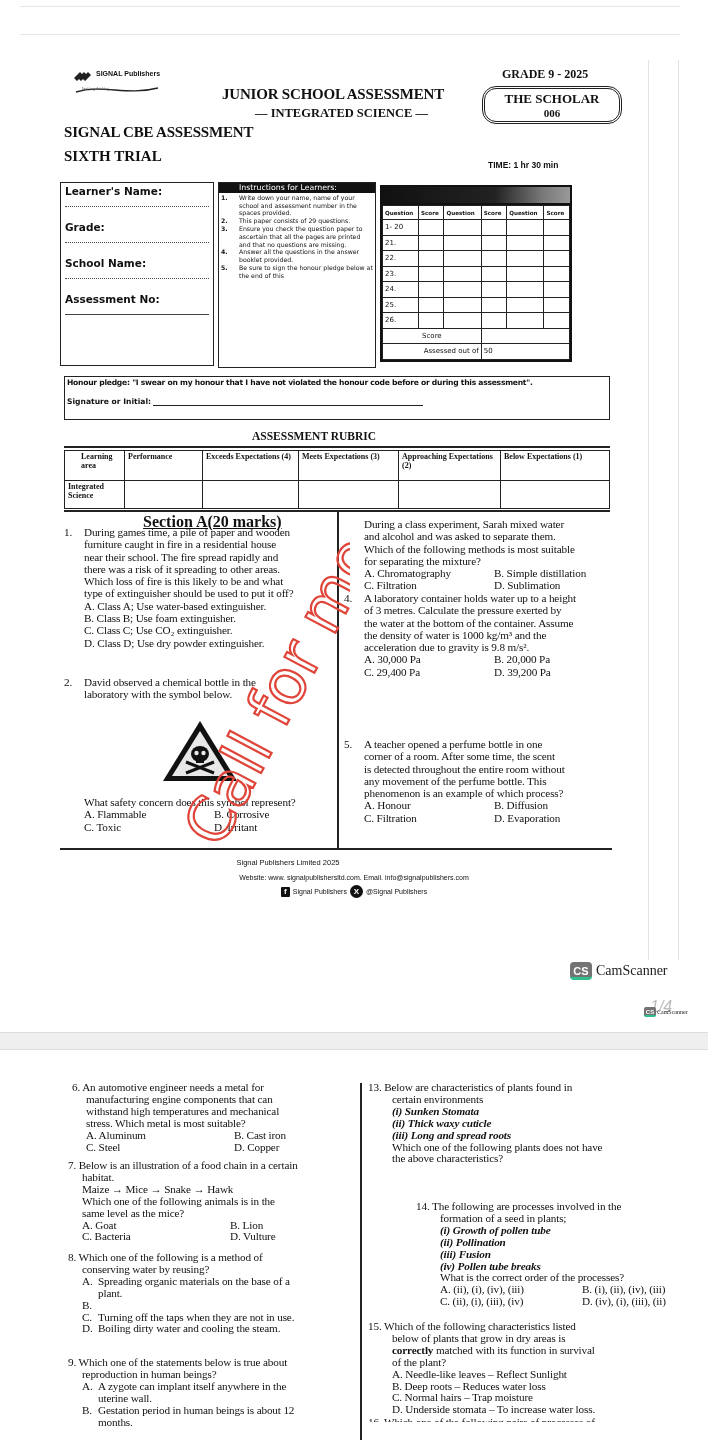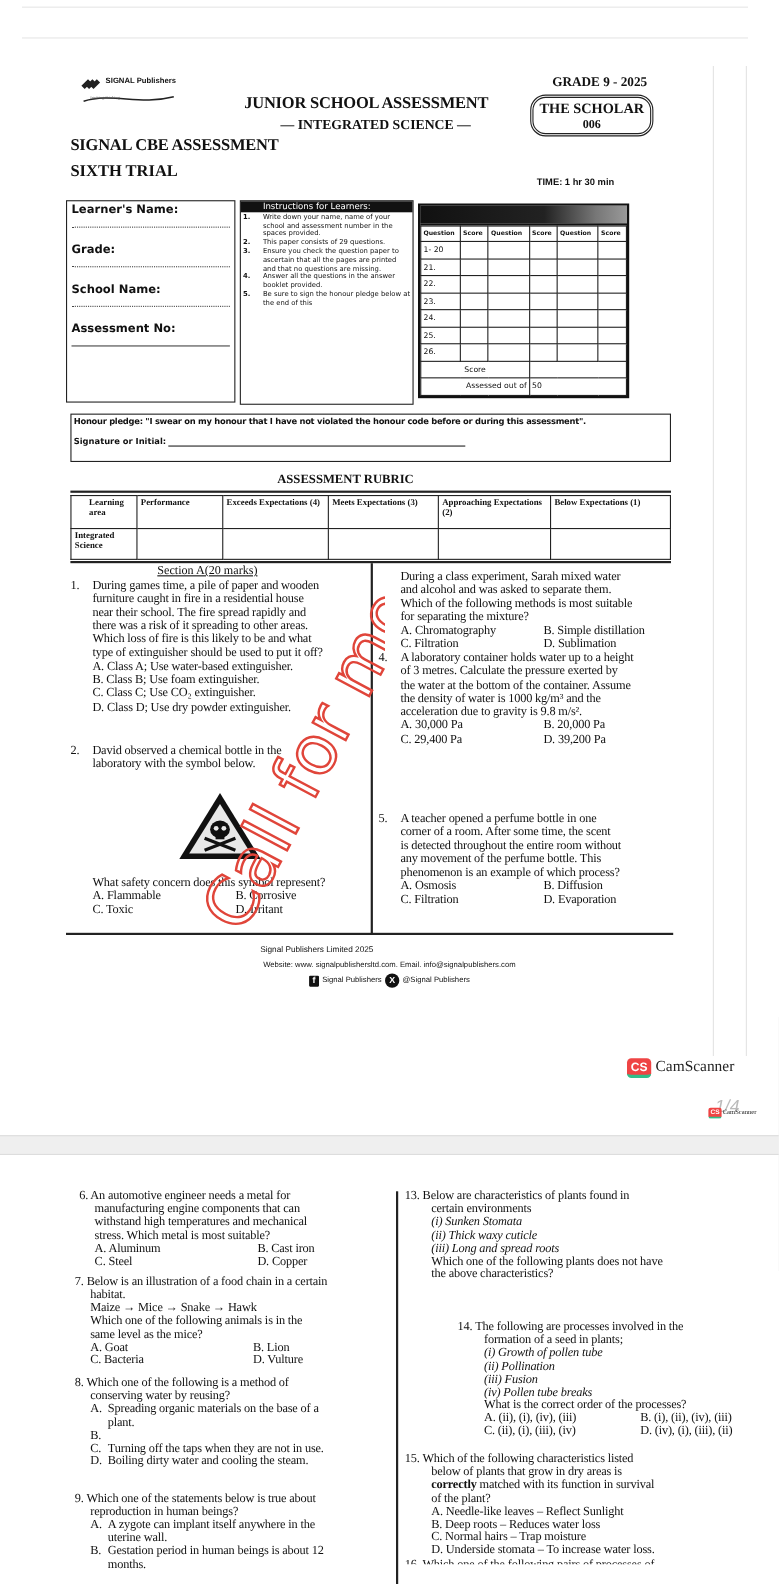--- a/index.html
+++ b/index.html
@@ -17,21 +17,21 @@
   
   .logo { position: absolute; left: 72px; top: 68px; width: 90px; height: 30px; }
   .logo-text { position: absolute; left: 24px; top: 2px; font-family: "Liberation Sans", sans-serif; font-weight: bold; font-size: 7px; }
   .logo-tag { position: absolute; left: 10px; top: 14px; font-size: 4px; color: #555; }
   .logo svg { position: absolute; left: 0; top: 0; }
   .hdr-title { position: absolute; left: 222px; top: 86px; font-size: 15px; font-weight: bold; letter-spacing: -0.2px; }
   .hdr-sub { position: absolute; left: 255px; top: 106px; font-size: 12.5px; font-weight: bold; }
   .hdr-cbe { position: absolute; left: 64px; top: 124px; font-size: 15px; font-weight: bold; letter-spacing: -0.2px; }
   .hdr-trial { position: absolute; left: 64px; top: 148px; font-size: 15px; font-weight: bold; }
   .grade { position: absolute; left: 502px; top: 67px; font-size: 12px; font-weight: bold; }
-  .stamp { position: absolute; left: 482px; top: 86px; width: 112px; height: 38px; border: 3px double #222; border-radius: 14px; text-align: center; }
+  .stamp { position: absolute; left: 482px; top: 86px; width: 140px; height: 38px; border: 3px double #222; border-radius: 14px; text-align: center; }
   .stamp-1 { display: block; font-size: 13px; font-weight: bold; line-height: 15px; margin-top: 2px; }
   .stamp-2 { display: block; font-size: 11px; font-weight: bold; line-height: 14px; }
   .time { position: absolute; left: 488px; top: 160px; font-family: "Liberation Sans", sans-serif; font-size: 8.5px; font-weight: bold; }
 
   
   .learner { position: absolute; left: 60px; top: 182px; width: 154px; height: 184px; border: 1.5px solid #222; padding: 2px 4px; font-family: "DejaVu Sans", sans-serif; }
   .lf-label { font-size: 10.5px; font-weight: bold; display: block; }
   .lf-dots { display: block; border-bottom: 1px dotted #444; height: 10px; margin-bottom: 14px; }
 
   .instr { position: absolute; left: 218px; top: 182px; width: 158px; height: 186px; border: 1.5px solid #222; font-family: "DejaVu Sans", sans-serif; font-size: 6.2px; line-height: 7.8px; }
@@ -56,21 +56,21 @@
   .pledge .sig-line { display: inline-block; width: 270px; border-bottom: 1px solid #222; vertical-align: bottom; }
 
   .rub-title { position: absolute; left: 252px; top: 430px; font-size: 11.5px; font-weight: bold; }
   .rub-rule { position: absolute; left: 64px; top: 446px; width: 546px; height: 2px; background: #222; }
   .rubric { position: absolute; left: 64px; top: 450px; width: 546px; border-collapse: collapse; font-size: 8px; font-weight: bold; }
   .rubric td { border: 1.5px solid #222; vertical-align: top; padding: 1px 3px; line-height: 9px; }
   .rubric tr.r1 td { height: 30px; }
   .rubric tr.r2 td { height: 28px; }
 
   
-  .secA { position: absolute; left: 143px; top: 513px; font-size: 11px; font-weight: normal; text-decoration: underline; }
+  .secA { position: absolute; left: 143px; top: 513px; font-size: 16px; font-weight: bold; text-decoration: underline; }
   .col-line { position: absolute; width: 2px; background: #222; }
   .bottom-rule { position: absolute; left: 60px; top: 848px; width: 552px; height: 2px; background: #222; }
   .top-rule { position: absolute; left: 64px; top: 510px; width: 546px; height: 1.5px; background: #222; }
 
   .q { position: absolute; font-size: 11.2px; line-height: 12.3px; letter-spacing: -0.15px; }
   .q .qn { position: absolute; left: -20px; top: 0; }
   .q .ln { display: block; white-space: nowrap; }
   .opts { display: grid; grid-template-columns: 130px auto; }
   .opts span { white-space: nowrap; }
 
@@ -78,33 +78,33 @@
 
   .watermark { position: absolute; left: 150px; top: 520px; width: 200px; height: 340px; pointer-events: none; }
 
   .footer1 { position: absolute; left: 0; width: 576px; top: 858px; text-align: center; font-family: "Liberation Sans", sans-serif; font-size: 7.5px; }
   .footer2 { position: absolute; left: 0; width: 708px; top: 874px; text-align: center; font-family: "Liberation Sans", sans-serif; font-size: 7px; }
   .footer3 { position: absolute; left: 0; width: 708px; top: 885px; text-align: center; font-family: "Liberation Sans", sans-serif; font-size: 7px; display: flex; justify-content: center; align-items: center; gap: 3px; }
   .fb { display: inline-block; width: 9px; height: 10px; background: #111; color: #fff; font-size: 8px; font-weight: bold; line-height: 10px; border-radius: 1px; text-align: center; }
   .xlogo { display: inline-block; width: 13px; height: 13px; background: #111; color: #fff; border-radius: 50%; font-size: 8px; font-weight: bold; line-height: 13px; text-align: center; }
 
   .cs-big { position: absolute; left: 570px; top: 962px; display: flex; align-items: center; gap: 4px; }
-  .cs-icon { width: 22px; height: 18px; background: #ef4444; border-radius: 4px; color: #fff; font-family: "Liberation Sans", sans-serif; font-weight: bold; font-size: 11px; text-align: center; line-height: 18px; border-bottom: 3px solid #2fbf8a; }
+  .cs-icon { width: 22px; height: 18px; background: #737373; border-radius: 4px; color: #fff; font-family: "Liberation Sans", sans-serif; font-weight: bold; font-size: 11px; text-align: center; line-height: 18px; border-bottom: 3px solid #2fbf8a; }
   .cs-text { font-family: "Liberation Serif", serif; font-size: 14px; color: #222; }
   .cs-small { position: absolute; left: 644px; top: 1007px; display: flex; align-items: center; gap: 1px; }
   .cs-icon.sm { width: 12px; height: 10px; font-size: 6px; line-height: 10px; border-radius: 2px; border-bottom-width: 2px; }
   .cs-small .cs-text { font-size: 6px; }
   .page-num { position: absolute; left: 650px; top: 998px; font-family: "Liberation Sans", sans-serif; font-size: 16px; color: #bbb; font-style: italic; }
 
   
   .p2q { position: absolute; font-size: 11.2px; line-height: 11.9px; letter-spacing: -0.15px; }
   .p2q .ln { display: block; white-space: nowrap; }
   .ind { padding-left: 14px; }
   .ind2 { padding-left: 24px; }
-  .it { font-style: italic; }
+  .it { font-style: italic; font-weight: bold; }
   .p2opts { display: grid; grid-template-columns: 148px auto; padding-left: 14px; }
   .p2opts span { white-space: nowrap; }
   .hang { display: flex; padding-left: 14px; }
   .hang .l { width: 16px; flex: none; }
   .p2-col { position: absolute; left: 360px; top: 1083px; width: 2px; height: 357px; background: #222; }
 </style>
 </head>
 <body>
 
 <div class="page" id="page1">
@@ -355,21 +355,21 @@
   </div>
 
   <div class="q" style="left:364px; top:738px;">
     <span class="qn">5.</span>
     <span class="ln">A teacher opened a perfume bottle in one</span>
     <span class="ln">corner of a room.  After some time, the scent</span>
     <span class="ln">is detected throughout the entire room without</span>
     <span class="ln">any movement of the perfume bottle. This</span>
     <span class="ln">phenomenon is an example of which process?</span>
     <div class="opts">
-      <span>A. Osmosis</span>
+      <span>A. Honour</span>
       <span>B. Diffusion</span>
       <span>C. Filtration</span>
       <span>D. Evaporation</span>
     </div>
   </div>
 
   <svg class="watermark" viewBox="0 0 200 340">
     <text x="0" y="0" transform="translate(70,330) rotate(-62)" fill="none" stroke="#e0453a" stroke-width="2.2" font-family="DejaVu Sans, sans-serif" font-size="62">Call for more</text>
   </svg>
 

